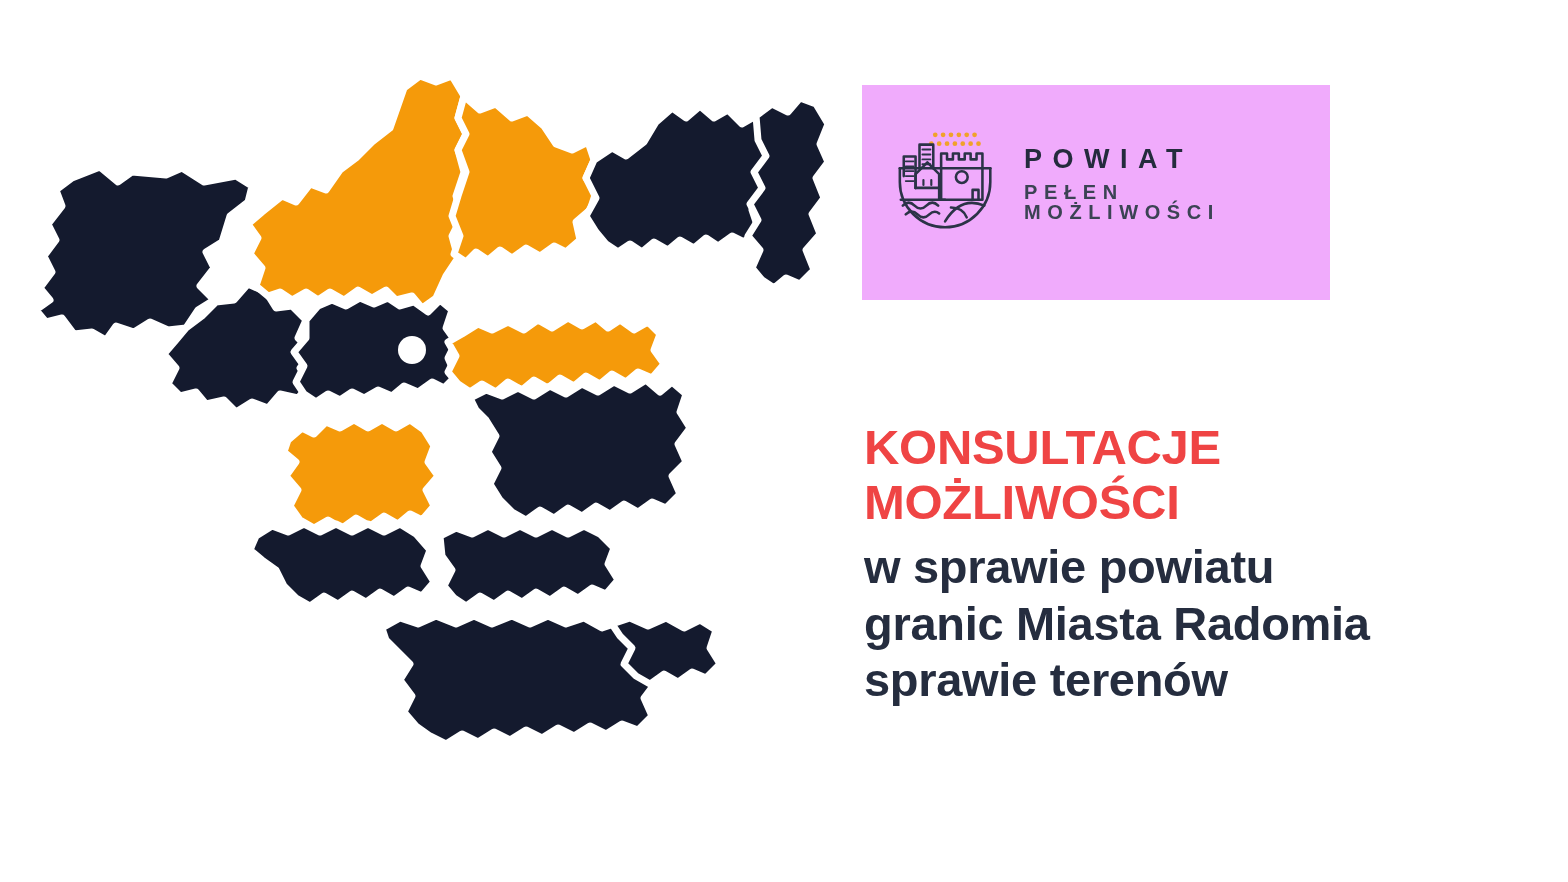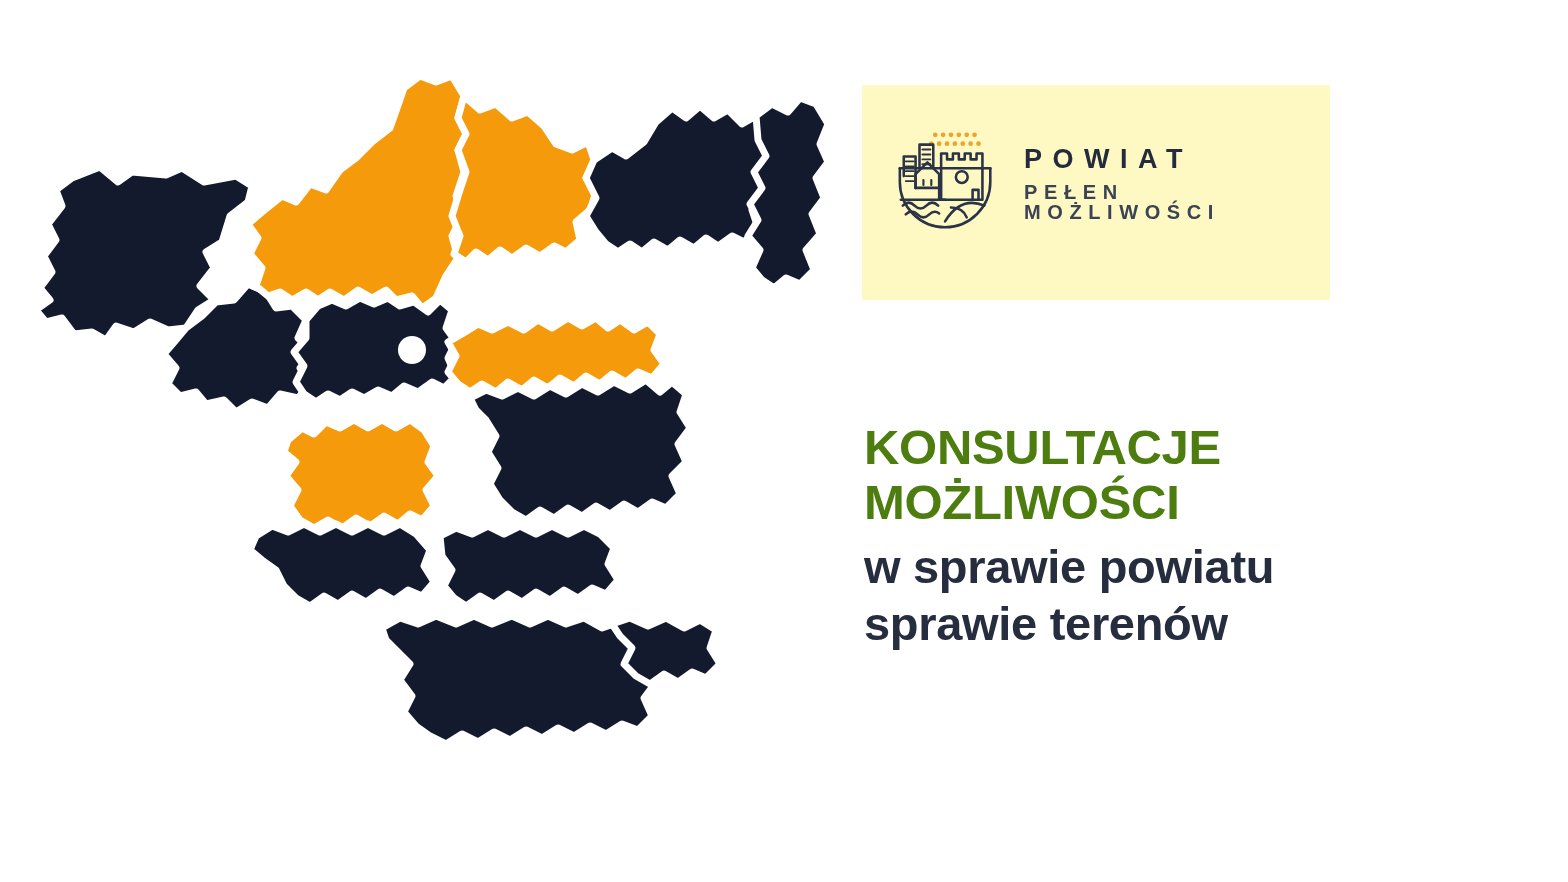--- a/index.html
+++ b/index.html
@@ -43,21 +43,21 @@
   .lw-tag{
     font-size:20px;font-weight:bold;color:#3b4354;
     letter-spacing:6.6px;line-height:1;margin-top:9px;
   }
 
   
   #copy{
     position:absolute;left:24px;top:420px;width:680px;
   }
   .hl-red{
-    color:#4d7c0f;
+    color:#ef4444;
     font-size:49px;
     font-weight:bold;
     line-height:1.13;
     letter-spacing:-0.3px;
     margin:0;
   }
   .hl-dark{
     color:#252d3f;
     font-size:47px;
     font-weight:bold;
@@ -155,21 +155,21 @@
              L632 648 L620 636 Z"></path>
 
       </g>
 
       <circle cx="412" cy="350" r="14" fill="#ffffff"></circle>
     </svg>
   </div>
 
   <div id="right-col">
 
-    <div id="logo-panel" style="background: #fef9c3;">
+    <div id="logo-panel" style="background: #f0abfc;">
       <div id="logo-inner">
 
         <svg id="logo-mark" viewBox="0 0 120 120" xmlns="http://www.w3.org/2000/svg">
 
           <g fill="#f0a22a">
             <g>
               <circle cx="46" cy="12" r="2.4"></circle>
                 <circle cx="54" cy="12" r="2.4"></circle>
               <circle cx="62" cy="12" r="2.4"></circle>
                 <circle cx="70" cy="12" r="2.4"></circle>
@@ -243,18 +243,19 @@
       </div>
     </div>
 
     <div id="copy">
       <p class="hl-red">
         <span>KONSULTACJE</span><br>
         <span>MOŻLIWOŚCI</span>
       </p>
       <p class="hl-dark">
         <span>w sprawie powiatu</span>
+        <span>granic Miasta Radomia</span>
         <span>sprawie terenów</span>
       </p>
     </div>
 
   </div>
 </div>
 
 </body></html>

